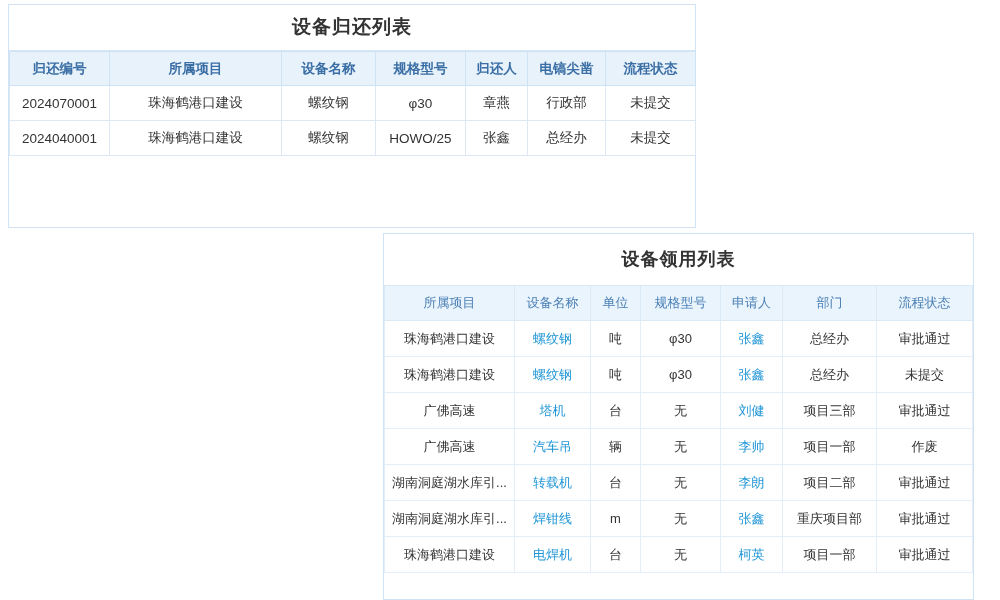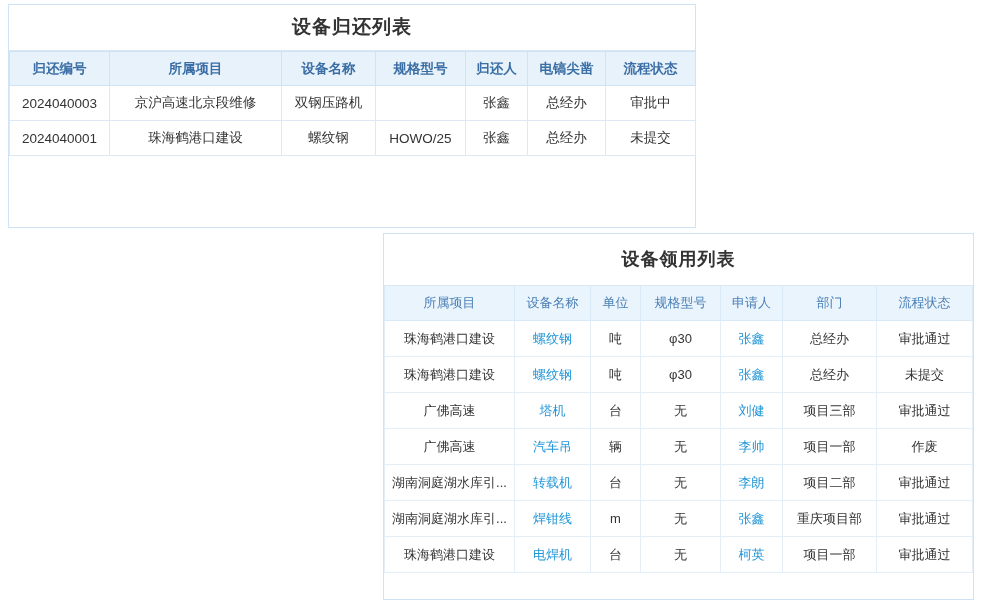--- a/index.html
+++ b/index.html
@@ -152,27 +152,27 @@
           <th>所属项目</th>
           <th>设备名称</th>
           <th>规格型号</th>
           <th>归还人</th>
           <th>电镐尖凿</th>
           <th>流程状态</th>
         </tr>
       </thead>
       <tbody>
         <tr>
-          <td>2024040003</td>
-          <td>京沪高速北京段维修</td>
-          <td>双钢压路机</td>
-          <td></td>
-          <td>张鑫</td>
-          <td>总经办</td>
-          <td class="status-plain">审批中</td>
+          <td>2024070001</td>
+          <td>珠海鹤港口建设</td>
+          <td>螺纹钢</td>
+          <td>φ30</td>
+          <td>章燕</td>
+          <td>行政部</td>
+          <td class="status-plain">未提交</td>
         </tr>
         <tr>
           <td>2024040001</td>
           <td>珠海鹤港口建设</td>
           <td>螺纹钢</td>
           <td>HOWO/25</td>
           <td>张鑫</td>
           <td>总经办</td>
           <td class="status-plain">未提交</td>
         </tr>

